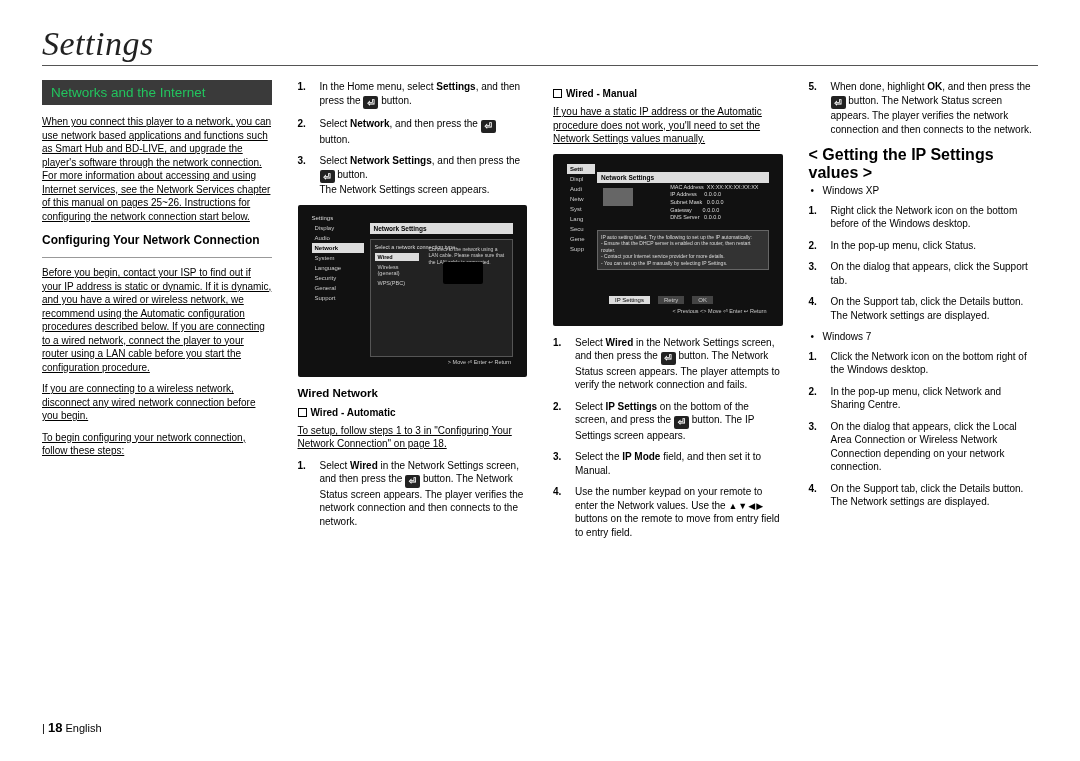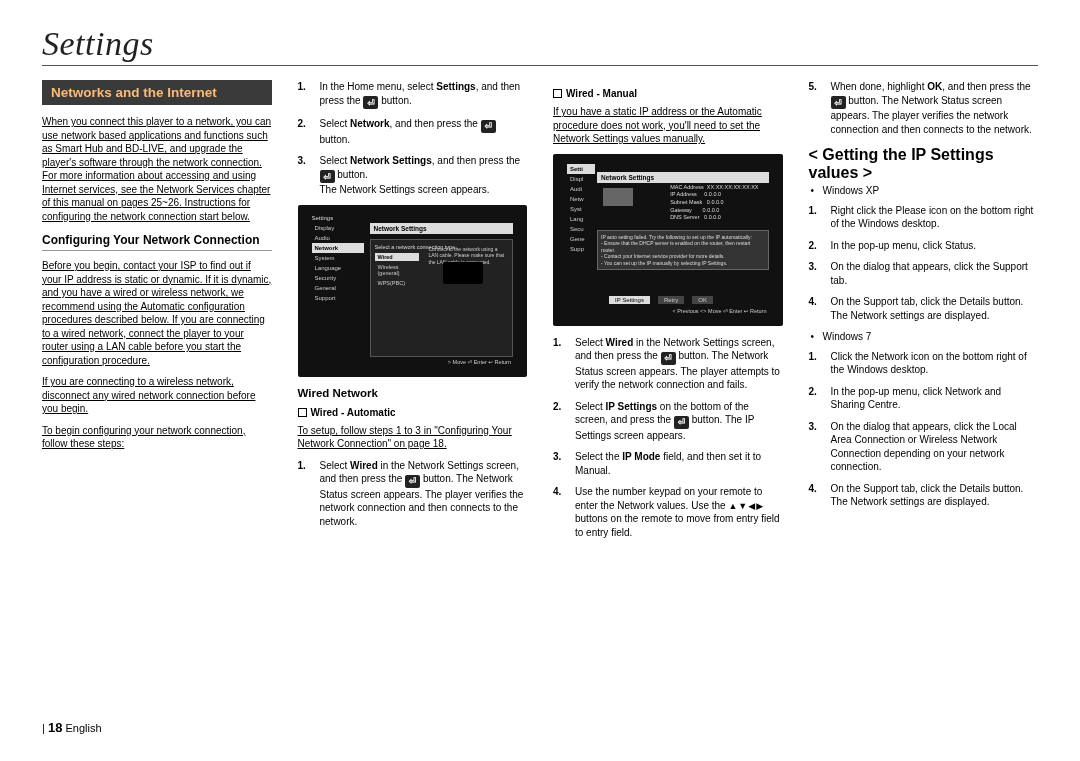--- a/index.html
+++ b/index.html
@@ -24,32 +24,32 @@
     margin-bottom: 14px;
     letter-spacing: 0.5px;
   }
   .columns {
     display: grid;
     grid-template-columns: 1fr 1fr 1fr 1fr;
     column-gap: 26px;
   }
   .section-banner {
     background: #3a3a3a;
-    color: #fdba74;
-    font-weight: bold;
+    color: #22c55e;
+    font-weight: normal;
     font-size: 13.5px;
     padding: 5px 9px;
     margin-bottom: 10px;
   }
   p { font-size: 10px; line-height: 1.35; margin-bottom: 8px; text-decoration: underline; }
   .subhead {
     font-size: 12px;
     font-weight: bold;
     border-bottom: 1px solid #999;
-    padding-bottom: 3px;
+    padding-bottom: 10px;
     margin: 10px 0 8px 0;
   }
   .subhead-nb { font-size: 11.5px; font-weight: bold; margin: 6px 0 6px 0; }
   .minihead { font-size: 10px; font-weight: bold; margin: 8px 0 6px 0; }
   .angle-head { font-size: 16px; font-weight: bold; margin: 10px 0 2px 0; }
   ol.n { list-style: none; counter-reset: n; }
   ol.n > li { counter-increment: n; position: relative; padding-left: 22px; margin-bottom: 8px; line-height: 1.35; }
   ol.n > li::before { content: counter(n) "."; position: absolute; left: 0; font-weight: bold; }
   .bullet { position: relative; padding-left: 14px; margin-bottom: 6px; line-height:1.35; }
   .bullet::before { content: "•"; position: absolute; left: 2px; }
@@ -201,21 +201,21 @@
   <div>
     <ol class="n" style="counter-reset: n 4;">
       <li>
         <span>When done, highlight </span><b>OK</b><span>, and then press the </span><span class="enter-icon">⏎</span><span> button. The Network Status screen appears. The player verifies the network connection and then connects to the network.</span>
       </li>
     </ol>
     <div class="angle-head">&lt; Getting the IP Settings values &gt;</div>
 
     <div class="bullet">Windows XP</div>
     <ol class="n">
-      <li>Right click the Please icon on the bottom right of the Windows desktop.</li>
+      <li>Right click the Network icon on the bottom before of the Windows desktop.</li>
       <li>In the pop-up menu, click Status.</li>
       <li>On the dialog that appears, click the Support tab.</li>
       <li><span>On the Support tab, click the Details button.</span><br><span>The Network settings are displayed.</span></li>
     </ol>
 
     <div class="bullet">Windows 7</div>
     <ol class="n">
       <li>Click the Network icon on the bottom right of the Windows desktop.</li>
       <li>In the pop-up menu, click Network and Sharing Centre.</li>
       <li>On the dialog that appears, click the Local Area Connection or Wireless Network Connection depending on your network connection.</li>

